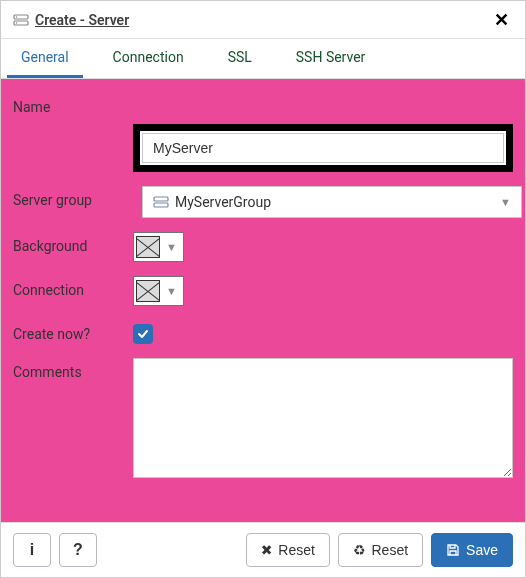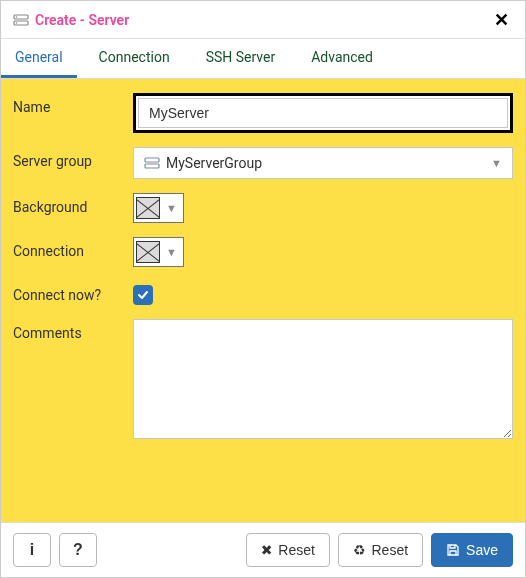--- a/index.html
+++ b/index.html
@@ -23,89 +23,92 @@
     align-items: center;
     padding: 8px 12px;
     border-bottom: 1px solid #e0e0e0;
   }
   .titlebar .icon {
     margin-right: 6px;
     display: inline-flex;
   }
   .titlebar .title {
     font-weight: 600;
-    color: #ec4899;
+    color: #404040;
     flex: 1;
+    text-decoration: underline;
   }
   .close-btn {
     font-size: 18px;
     font-weight: bold;
     cursor: pointer;
     padding: 0 4px;
     color: #000;
   }
   .tabs {
     display: flex;
     border-bottom: 1px solid #dcdcdc;
-    padding: 0 0;
-    gap: 8px;
+    padding: 0 6px;
+    gap: 16px;
   }
   .tab {
     padding: 10px 14px;
     cursor: pointer;
     color: #14532d;
     border-bottom: 3px solid transparent;
   }
   .tab.active {
     color: #2b6fb6;
     border-bottom-color: #2b6fb6;
   }
   .body {
     flex: 1;
-    background: #fde047;
+    background: #ec4899;
     padding: 14px 12px;
     overflow: auto;
   }
   .row {
     display: flex;
     align-items: flex-start;
     margin-bottom: 14px;
   }
   .row .label {
     width: 120px;
     padding-top: 6px;
     color: #333;
   }
   .row .control {
     flex: 1;
   }
   .highlight-wrap {
-    border: 3px solid #000000;
+    border: 7px solid #000000;
     padding: 2px;
     background: #fff;
+    margin-top: 31px;
   }
   input[type=text].textfield {
     width: 100%;
     height: 30px;
     border: 1px solid #c7c7c7;
     padding: 4px 10px;
     font-size: 14px;
     color: #333;
     outline: none;
   }
   .select {
     width: 100%;
     height: 32px;
     border: 1px solid #c7c7c7;
     background: #fff;
     display: flex;
     align-items: center;
     padding: 0 10px;
     cursor: pointer;
     position: relative;
+    margin-left: 9px;
   }
   .select .sel-icon {
     margin-right: 6px;
     display: inline-flex;
   }
   .select .sel-text {
     flex: 1;
     color: #333;
   }
   .select .caret {
@@ -212,22 +215,22 @@
         <circle cx="3.5" cy="11" r="0.8" fill="#888"></circle>
       </svg>
     </span>
     <span class="title">Create - Server</span>
     <span class="close-btn">✕</span>
   </div>
 
   <div class="tabs">
     <div class="tab active">General</div>
     <div class="tab">Connection</div>
+    <div class="tab">SSL</div>
     <div class="tab">SSH Server</div>
-    <div class="tab">Advanced</div>
   </div>
 
   <div class="body">
 
     <div class="row">
       <div class="label">Name</div>
       <div class="control">
         <div class="highlight-wrap">
           <input type="text" class="textfield" value="MyServer" style="">
         </div>
@@ -264,21 +267,21 @@
       <div class="label">Connection</div>
       <div class="control">
         <div class="swatch-combo">
           <span class="swatch"></span>
           <span class="caret">▼</span>
         </div>
       </div>
     </div>
 
     <div class="row">
-      <div class="label">Connect now?</div>
+      <div class="label">Create now?</div>
       <div class="control">
         <span class="checkbox">
           <svg width="12" height="12" viewBox="0 0 12 12">
             <path d="M2 6 L5 9 L10 3" stroke="#fff" stroke-width="2" fill="none" stroke-linecap="round" stroke-linejoin="round"></path>
           </svg>
         </span>
       </div>
     </div>
 
     <div class="row">

